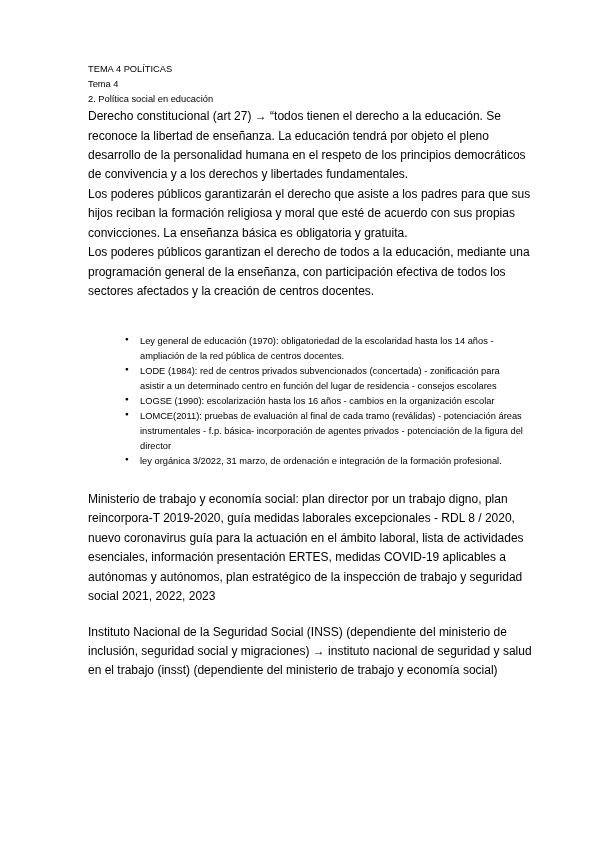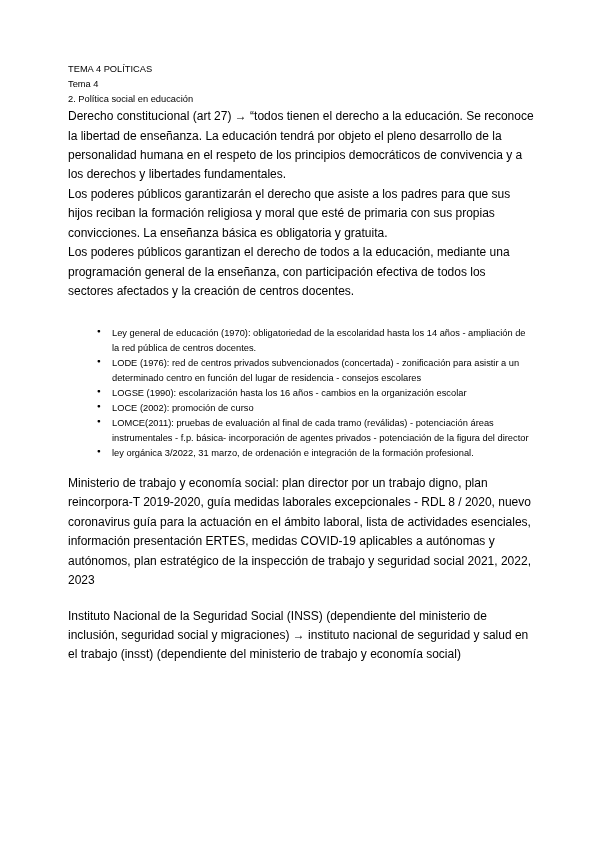--- a/index.html
+++ b/index.html
@@ -12,21 +12,21 @@
     height: 848px;
     font-family: "Liberation Sans", sans-serif;
     color: #000000;
     overflow: hidden;
   }
   #page {
     position: relative;
     width: 600px;
     height: 720px;
     box-sizing: border-box;
-    padding: 62px 66px 0 68px;
+    padding: 62px 66px 0 88px;
   }
   .doc {
     font-size: 9.3px;
     line-height: 1.62;
     text-align: left;
   }
   .para {
     margin: 0;
     font-size: 12px;
     line-height: 1.62;
@@ -34,21 +34,21 @@
   .heading {
     margin: 0;
     font-size: 9.3px;
     line-height: 1.62;
     font-weight: normal;
   }
   .gap-sm { height: 11px; }
   .gap-md { height: 13px; }
   .gap-lg { height: 16px; }
   ul.bullets {
-    margin: 0;
+    margin: 8px;
     padding: 0 0 0 30px;
     list-style: none;
   }
   ul.bullets li {
     position: relative;
     margin: 0 0 0 0;
     padding: 0 0 0 14px;
     font-size: 9.3px;
     line-height: 1.62;
   }
@@ -65,33 +65,32 @@
 <body>
 
 <div id="page">
   <div class="doc">
 
     <p class="heading">TEMA 4 POLÍTICAS</p>
     <p class="heading">Tema 4</p>
     <p class="heading">2. Política social en educación</p>
 
     <p class="para">Derecho constitucional (art 27) → “todos tienen el derecho a la educación. Se reconoce la libertad de enseñanza. La educación tendrá por objeto el pleno desarrollo de la personalidad humana en el respeto de los principios democráticos de convivencia y a los derechos y libertades fundamentales.</p>
-    <p class="para">Los poderes públicos garantizarán el derecho que asiste a los padres para que sus hijos reciban la formación religiosa y moral que esté de primaria con sus propias convicciones. La enseñanza básica es obligatoria y gratuita.</p>
+    <p class="para">Los poderes públicos garantizarán el derecho que asiste a los padres para que sus hijos reciban la formación religiosa y moral que esté de acuerdo con sus propias convicciones. La enseñanza básica es obligatoria y gratuita.</p>
     <p class="para">Los poderes públicos garantizan el derecho de todos a la educación, mediante una programación general de la enseñanza, con participación efectiva de todos los sectores afectados y la creación de centros docentes.</p>
 
     <div class="gap-md"></div>
 
 
     <div class="gap-sm"></div>
 
     <ul class="bullets">
       <li>Ley general de educación (1970): obligatoriedad de la escolaridad hasta los 14 años - ampliación de la red pública de centros docentes.</li>
-      <li>LODE (1976): red de centros privados subvencionados (concertada) - zonificación para asistir a un determinado centro en función del lugar de residencia - consejos escolares</li>
+      <li>LODE (1984): red de centros privados subvencionados (concertada) - zonificación para asistir a un determinado centro en función del lugar de residencia - consejos escolares</li>
       <li>LOGSE (1990): escolarización hasta los 16 años - cambios en la organización escolar</li>
-      <li>LOCE (2002): promoción de curso</li>
       <li>LOMCE(2011): pruebas de evaluación al final de cada tramo (reválidas) - potenciación áreas instrumentales -  f.p. básica- incorporación de agentes privados - potenciación de la figura del director</li>
       <li>ley orgánica 3/2022, 31 marzo, de ordenación e integración de la formación profesional.</li>
     </ul>
 
     <div class="gap-md"></div>
 
     <p class="para">Ministerio de trabajo y economía social: plan director por un trabajo digno, plan reincorpora-T 2019-2020, guía medidas laborales excepcionales - RDL 8 / 2020, nuevo coronavirus guía para la actuación en el ámbito laboral, lista de actividades esenciales, información presentación ERTES, medidas COVID-19 aplicables a autónomas y autónomos, plan estratégico de la inspección de trabajo y seguridad social 2021, 2022, 2023</p>
 
     <div class="gap-lg"></div>
 

